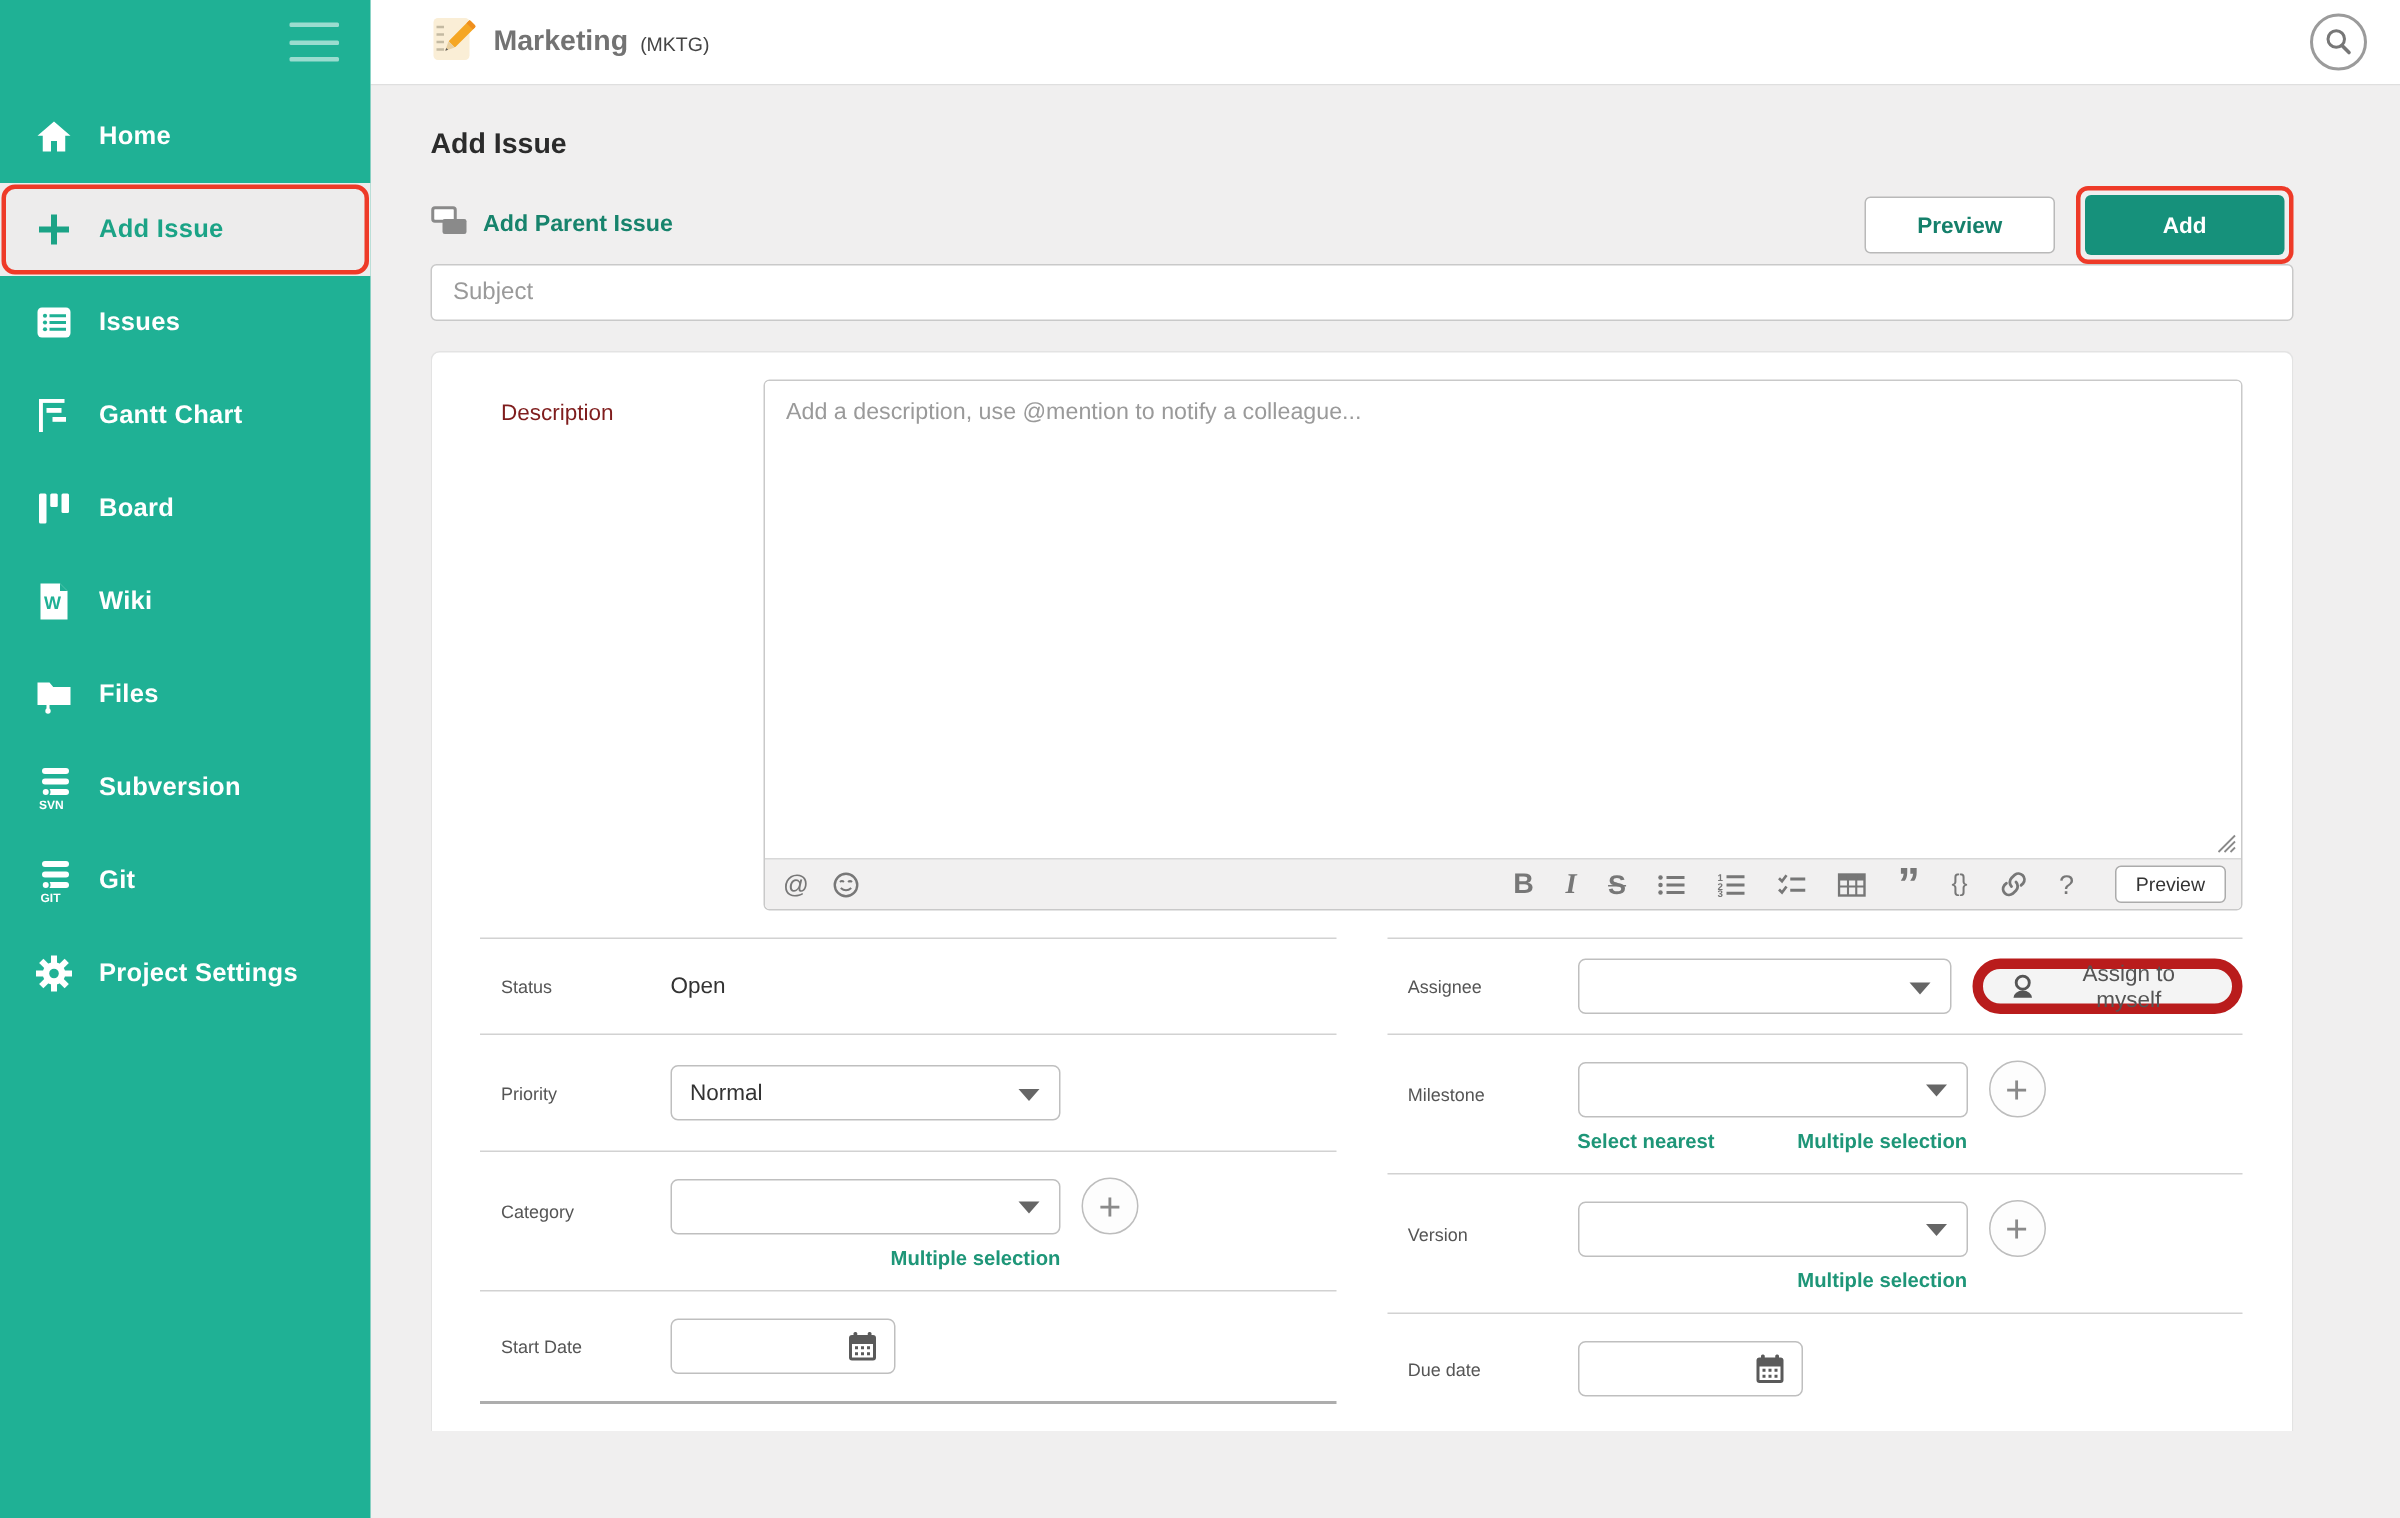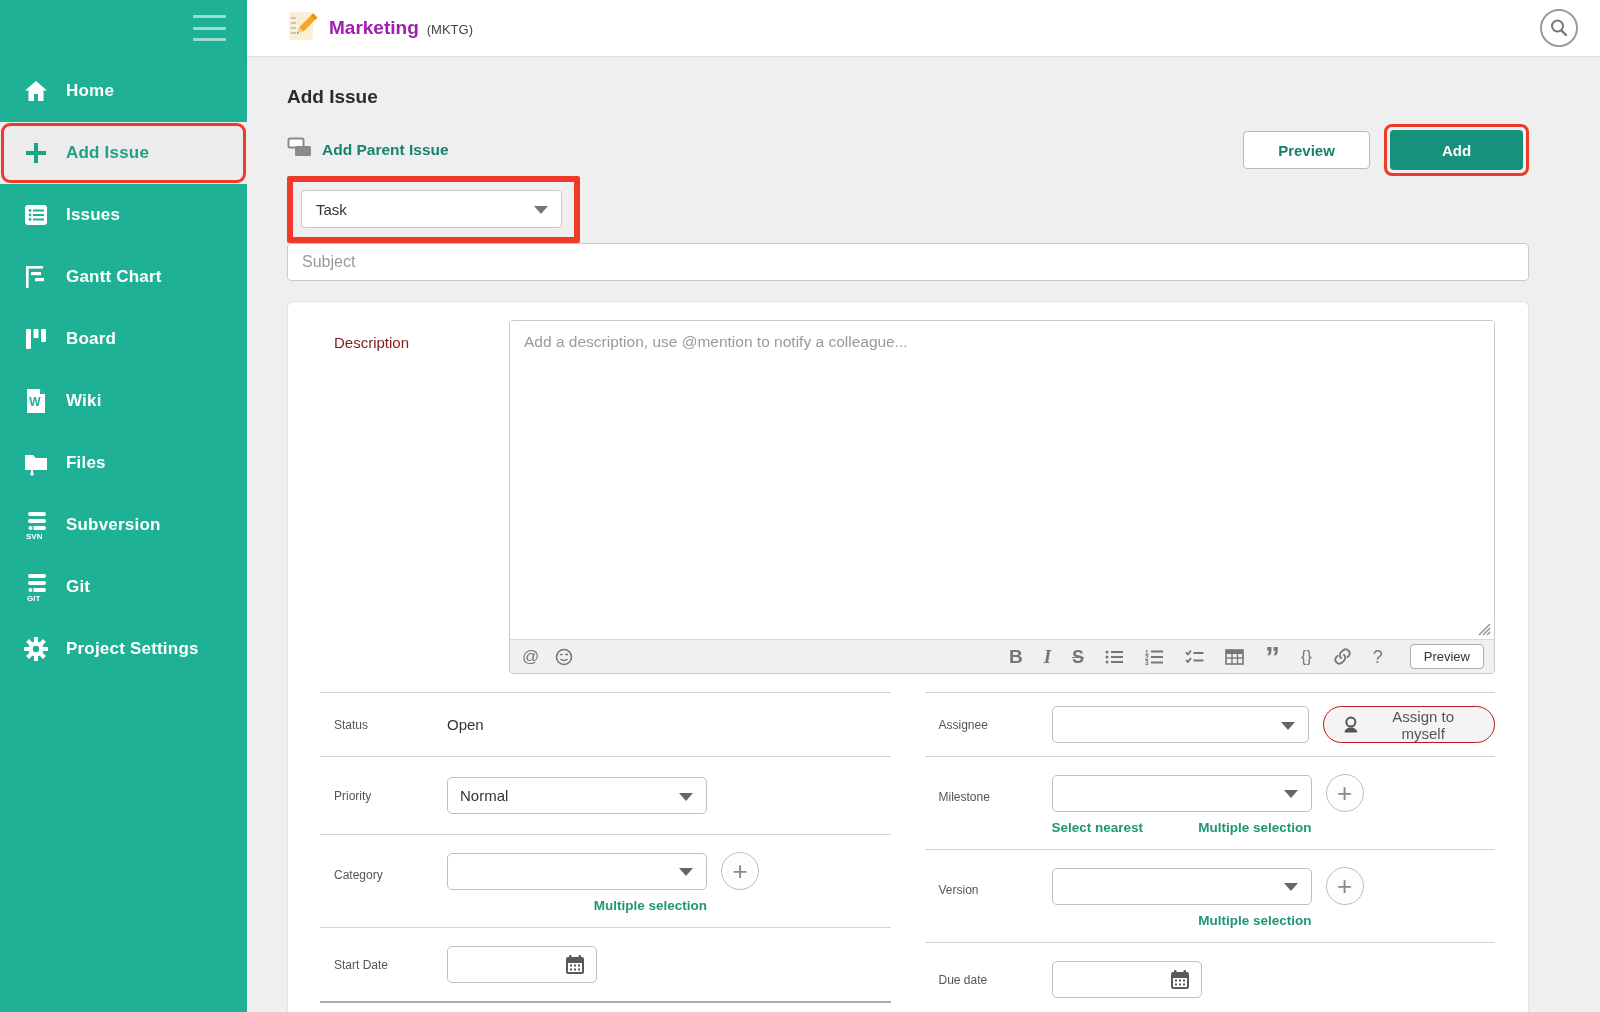--- a/index.html
+++ b/index.html
@@ -19,21 +19,21 @@
   .nav-item .lbl { margin-left:14px; color:#fff; font-size:17px; font-weight:600; letter-spacing:.2px; }
   .nav-item.selected { background:#EDECEC; }
   .nav-item.selected .lbl { color:#1BA386; }
   .annot-side { position:absolute; inset:1px 1px 1px 1px; border:3px solid #EE3A28;
                 border-radius:9px; pointer-events:none; }
 
   
   .main { position:absolute; left:247px; top:0; width:1353px; height:1012px; }
   .topbar { height:57px; background:#fff; border-bottom:1px solid #DFDFDF;
             display:flex; align-items:center; padding:0 22px 0 38px; }
-  .proj-title { font-size:19px; font-weight:700; color:#a21caf; margin-left:12px; }
+  .proj-title { font-size:19px; font-weight:700; color:#737373; margin-left:12px; }
   .proj-key { font-size:13px; color:#444; margin-left:8px; margin-top:3px; }
   .search-btn { margin-left:auto; width:38px; height:38px; border-radius:50%;
                 border:2px solid #9B9B9B; background:#fff; display:flex; align-items:center;
                 justify-content:center; cursor:pointer; }
 
   
   .content { padding:0 71px 0 40px; }
   .page-title { margin-top:29px; font-size:19px; font-weight:700; color:#2B2B2B; }
 
   .actions-row { margin-top:16px; height:52px; display:flex; align-items:center;
@@ -100,21 +100,21 @@
   .dd { position:relative; width:260px; height:37px; background:#fff; border:1px solid #BFBFBF;
         border-radius:5px; display:flex; align-items:center; padding:0 34px 0 12px;
         font-size:15px; color:#333; cursor:pointer; }
   .dd .caret { position:absolute; right:13px; top:50%; margin-top:-3px; width:0; height:0;
                border-left:7px solid transparent; border-right:7px solid transparent;
                border-top:8px solid #666; }
   .plus-btn { width:38px; height:38px; margin-left:14px; border-radius:50%;
               border:1px solid #BDBDBD; background:#FDFDFD; color:#8A8A8A; font-size:26px;
               font-weight:300; line-height:34px; text-align:center; cursor:pointer;
               font-family:inherit; padding:0; }
-  .assign-btn { margin-left:14px; height:37px; border-radius:19px; border:1px solid #b91c1c;
+  .assign-btn { margin-left:14px; height:37px; border-radius:19px; border:7px solid #b91c1c;
                 background:#F4F4F4; display:flex; align-items:center; gap:9px; padding:0 17px;
                 font-size:15px; color:#555; font-family:inherit; cursor:pointer; }
   .links-row { width:260px; display:flex; justify-content:space-between; margin-top:8px; }
   .links-row.right-only { justify-content:flex-end; }
   .tlink { color:#1E9678; font-size:13.5px; font-weight:700; cursor:pointer; }
   .date-input { position:relative; width:150px; height:37px; background:#fff;
                 border:1px solid #BFBFBF; border-radius:5px; cursor:text; }
   .date-input svg { position:absolute; right:10px; top:7px; }
   .row-wrap { min-height:64px; }
   .bottom-line { border-top:2px solid #ADADAD; height:0; }
@@ -303,26 +303,20 @@
         <span class="txt">Add Parent Issue</span>
       </div>
       <div style="display:flex; align-items:center;">
         <button class="btn-preview">Preview</button>
         <span class="add-annot">
           <button class="btn-add">Add</button>
         </span>
       </div>
     </div>
 
-    <div class="type-annot">
-      <div class="select-box">
-        <span>Task</span>
-        <span class="caret"></span>
-      </div>
-    </div>
 
     <input class="subject-input" type="text" placeholder="Subject" style="">
 
     <div class="panel">
 
       <div class="desc-row">
         <div class="desc-label">Description</div>
         <div class="editor">
           <div class="ta-wrap">
             <textarea placeholder="Add a description, use @mention to notify a colleague..." style=""></textarea>

